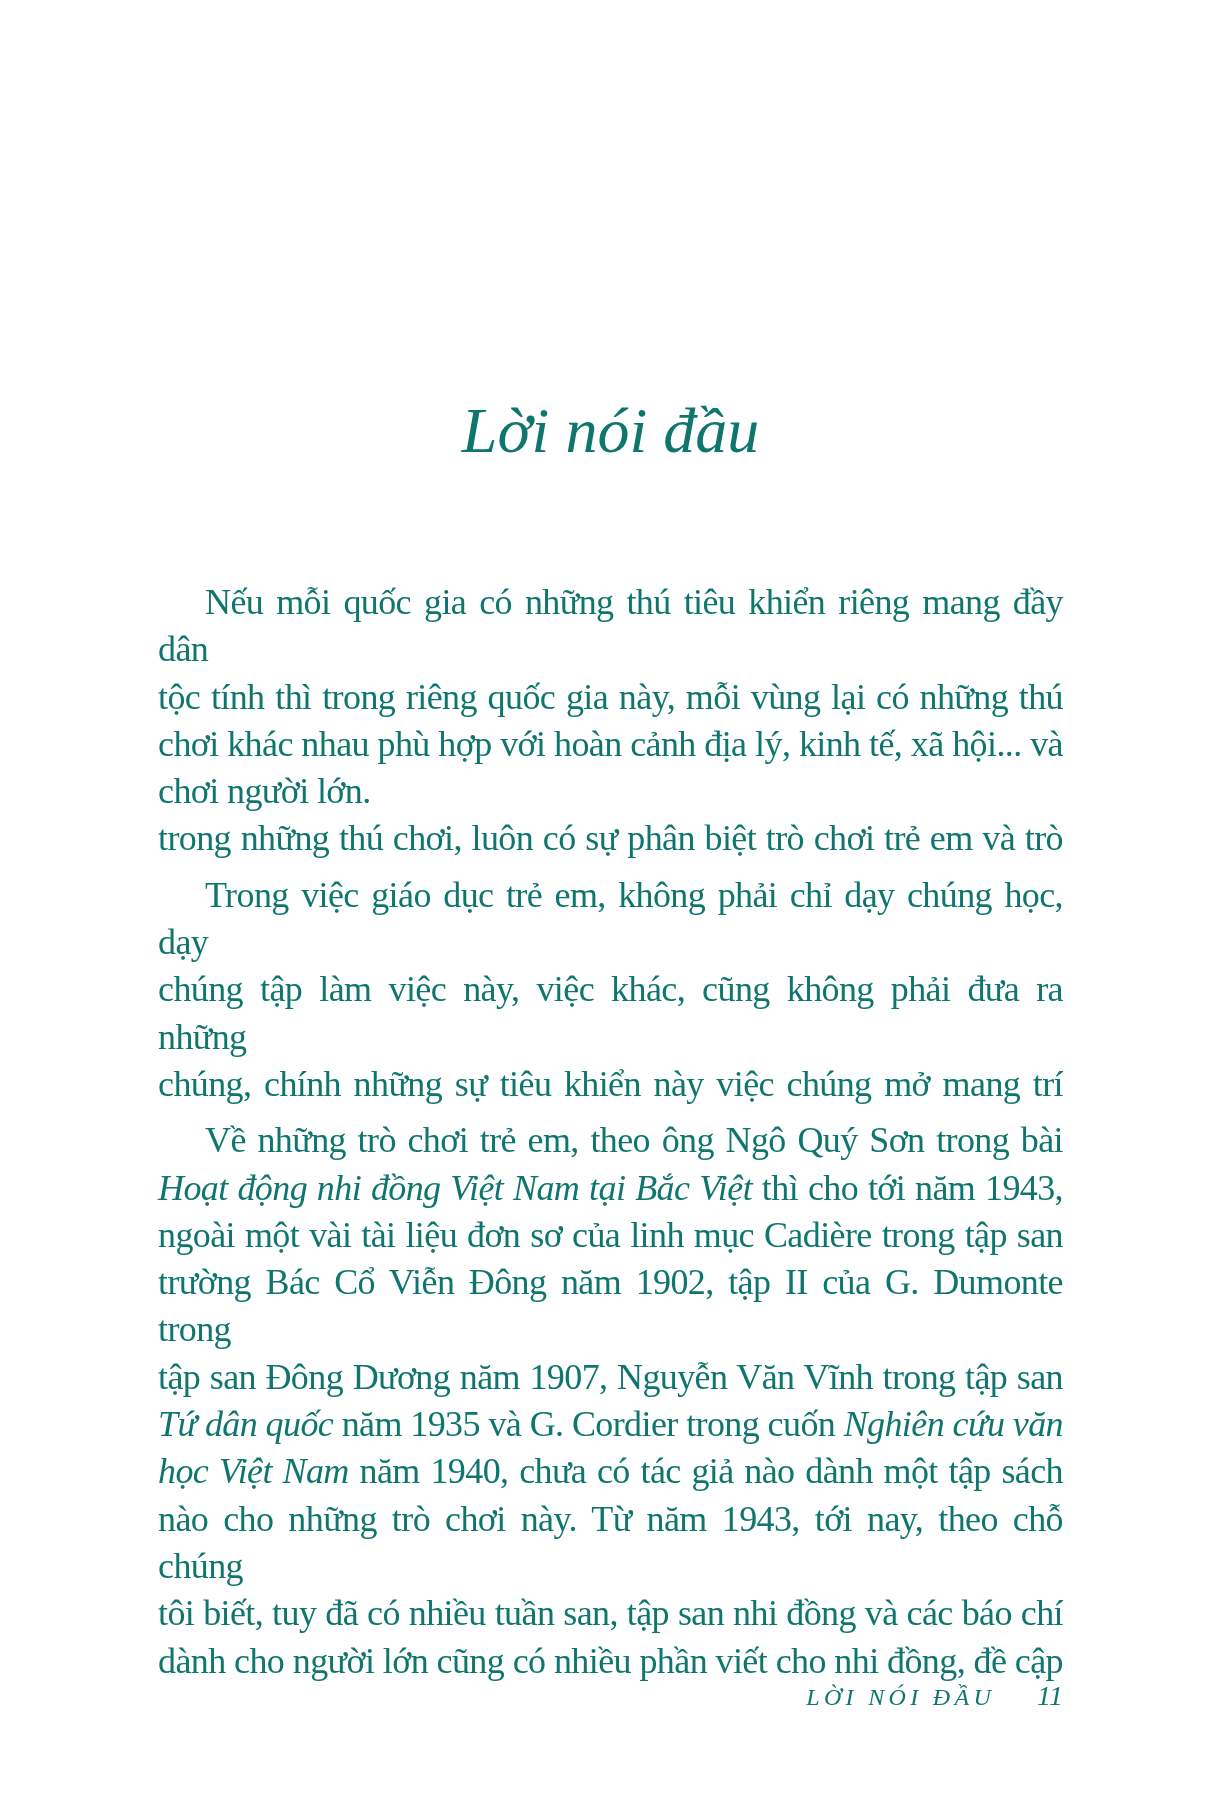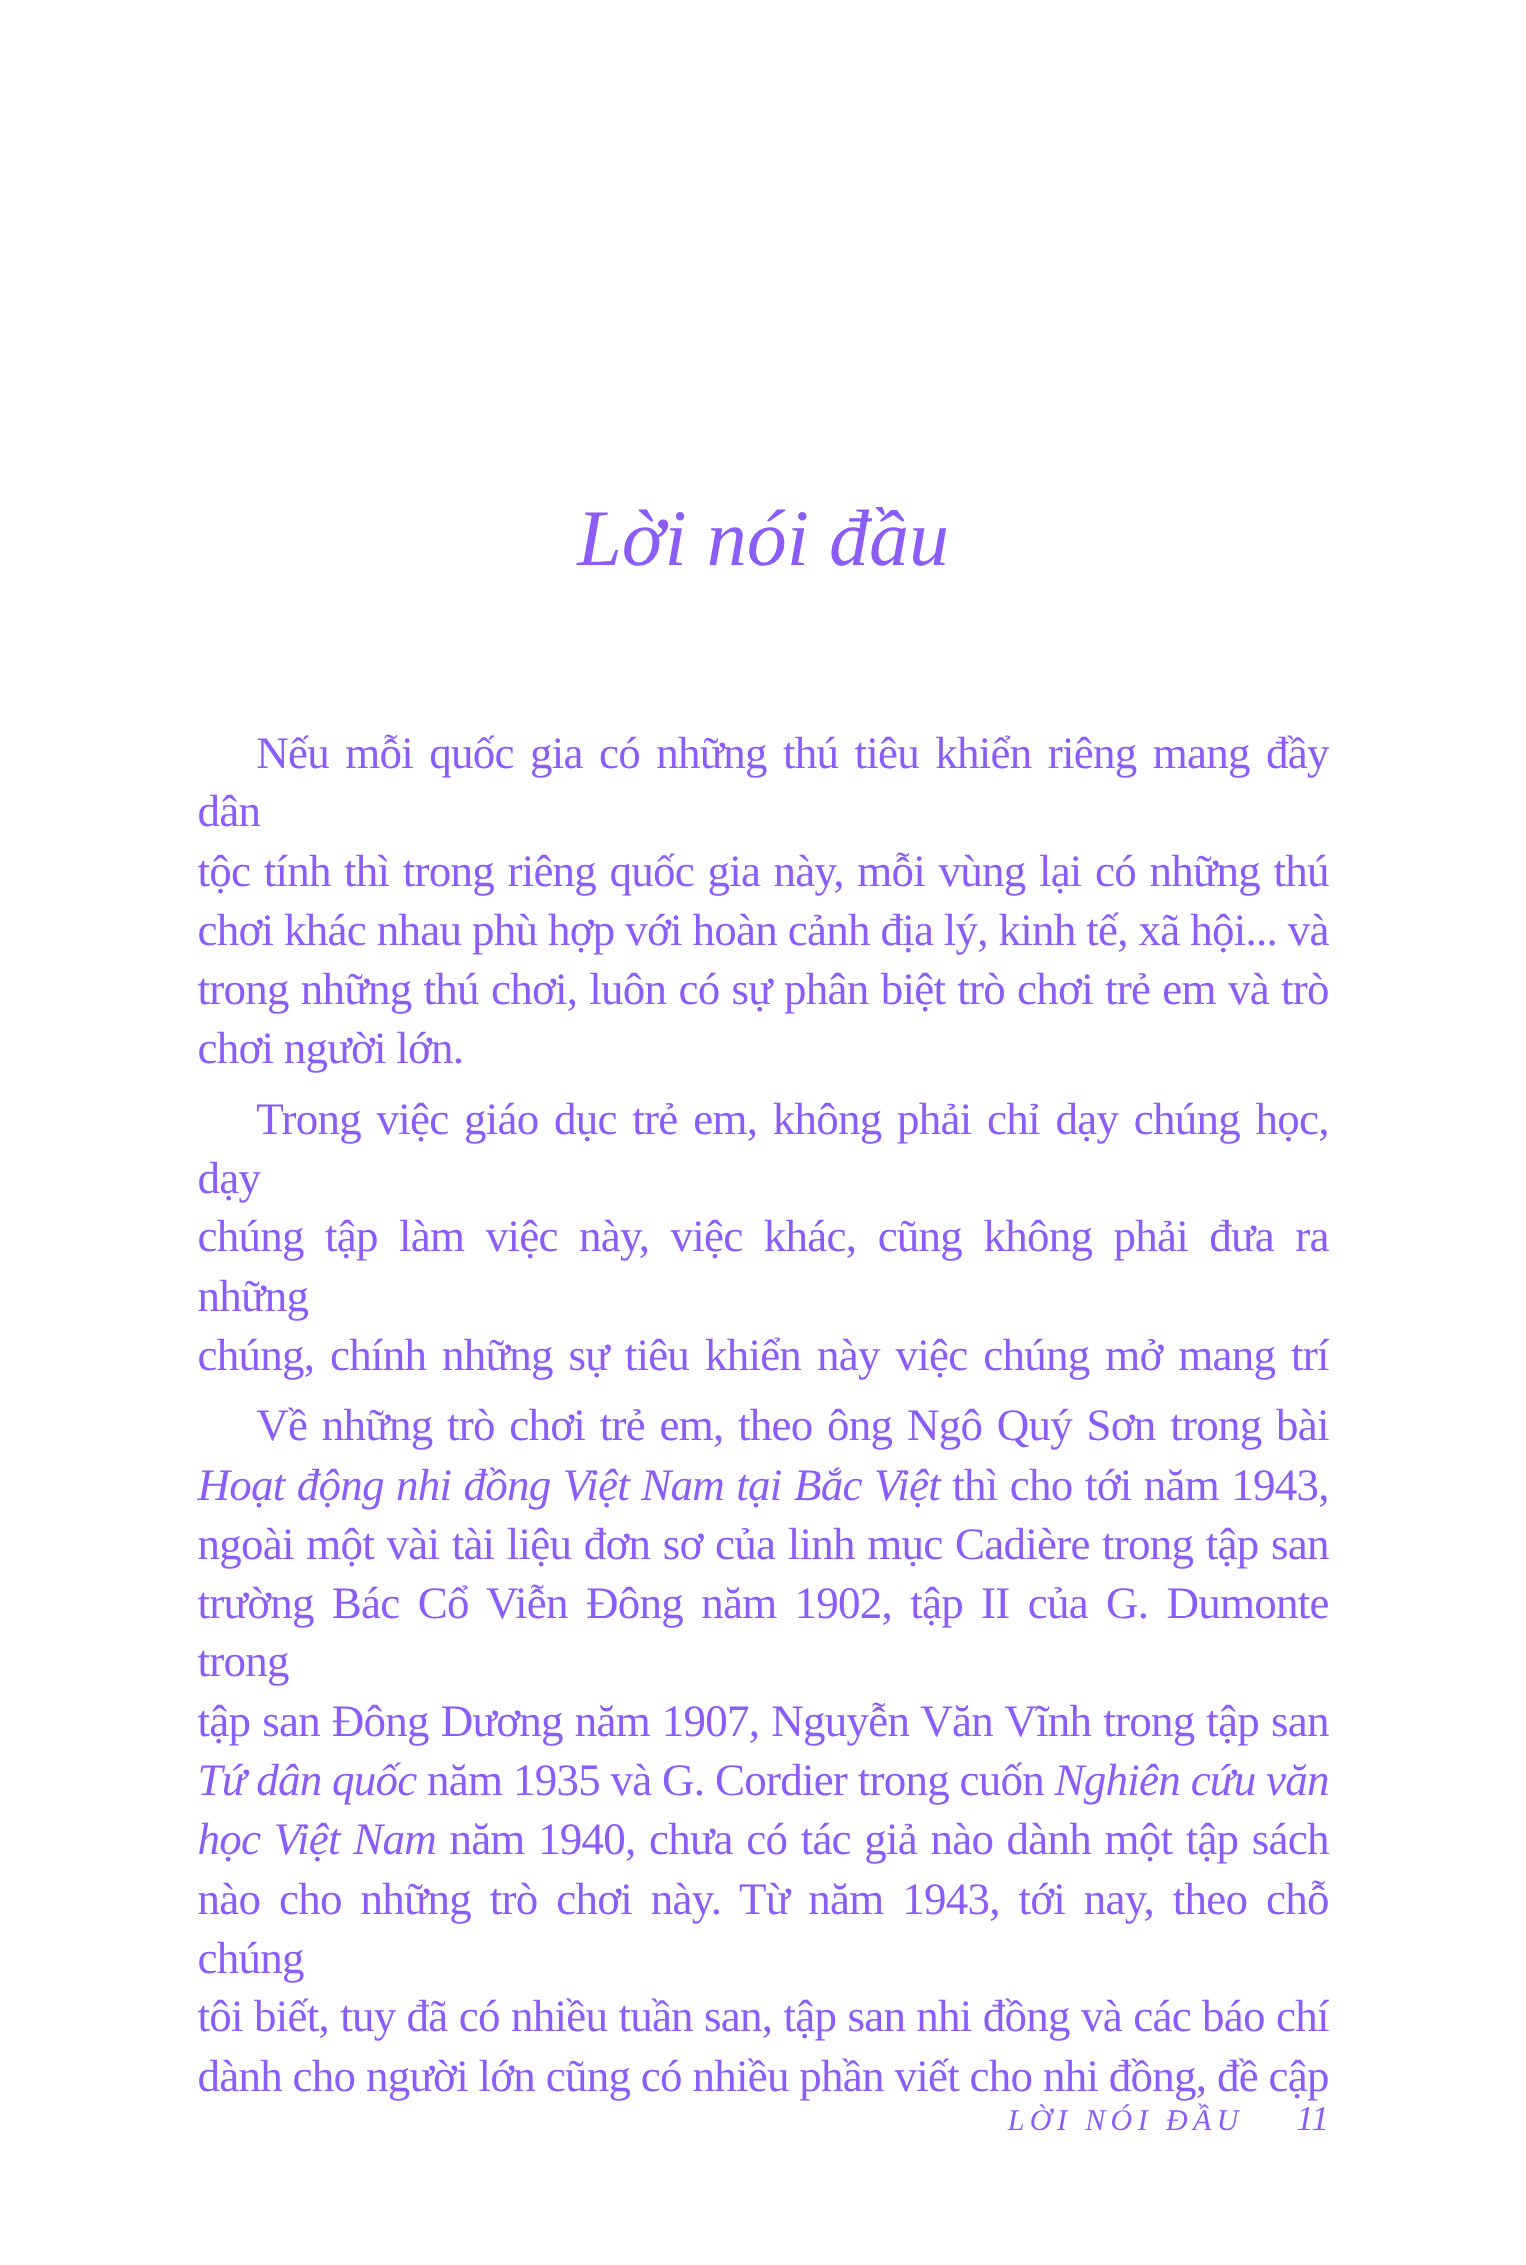--- a/index.html
+++ b/index.html
@@ -2,21 +2,21 @@
 <html><head>
 <meta charset="utf-8">
 <style>
   html, body { margin: 0; padding: 0; background: #e8e8e8; }
   .page {
     position: relative;
     width: 1221px;
     height: 1812px;
     margin: 0 auto;
     background: #ffffff;
-    color: #8b5cf6;
+    color: #0f766e;
     font-family: "Liberation Serif", "DejaVu Serif", serif;
     overflow: hidden;
   }
   .title {
     position: absolute;
     left: 158px;
     top: 399px;
     width: 905px;
     margin: 0;
     font-size: 64px;
@@ -63,22 +63,22 @@
 </head>
 <body>
 
 <div class="page">
   <h1 class="title">Lời nói đầu</h1>
   <div class="body-text">
       <div class="para">
         <div class="line indent"><span>Nếu mỗi quốc gia có những thú tiêu khiển riêng mang đầy dân</span></div>
         <div class="line"><span>tộc tính thì trong riêng quốc gia này, mỗi vùng lại có những thú</span></div>
         <div class="line"><span>chơi khác nhau phù hợp với hoàn cảnh địa lý, kinh tế, xã hội... và</span></div>
+        <div class="line no-just"><span>chơi người lớn.</span></div>
         <div class="line"><span>trong những thú chơi, luôn có sự phân biệt trò chơi trẻ em và trò</span></div>
-        <div class="line no-just"><span>chơi người lớn.</span></div>
       </div>
       <div class="para">
         <div class="line indent"><span>Trong việc giáo dục trẻ em, không phải chỉ dạy chúng học, dạy</span></div>
         <div class="line"><span>chúng tập làm việc này, việc khác, cũng không phải đưa ra những</span></div>
         <div class="line"><span>chúng, chính những sự tiêu khiển này việc chúng mở mang trí</span></div>
       </div>
       <div class="para">
         <div class="line indent"><span>Về những trò chơi trẻ em, theo ông Ngô Quý Sơn trong bài</span></div>
         <div class="line"><span class="it">Hoạt động nhi đồng Việt Nam tại Bắc Việt</span><span> thì cho tới năm 1943,</span></div>
         <div class="line"><span>ngoài một vài tài liệu đơn sơ của linh mục Cadière trong tập san</span></div>

